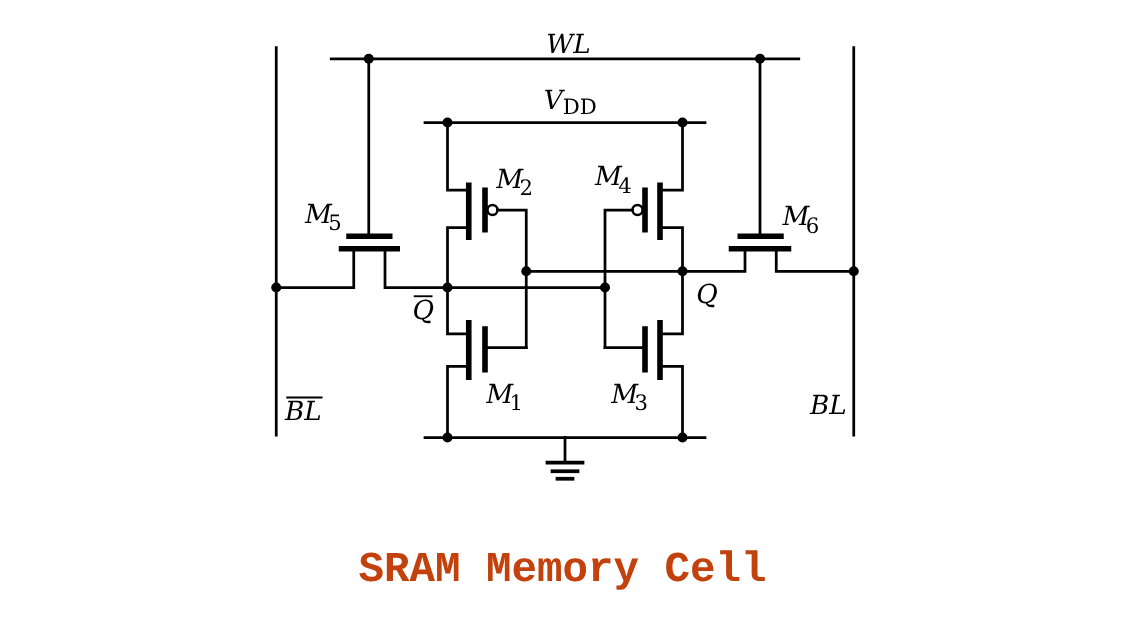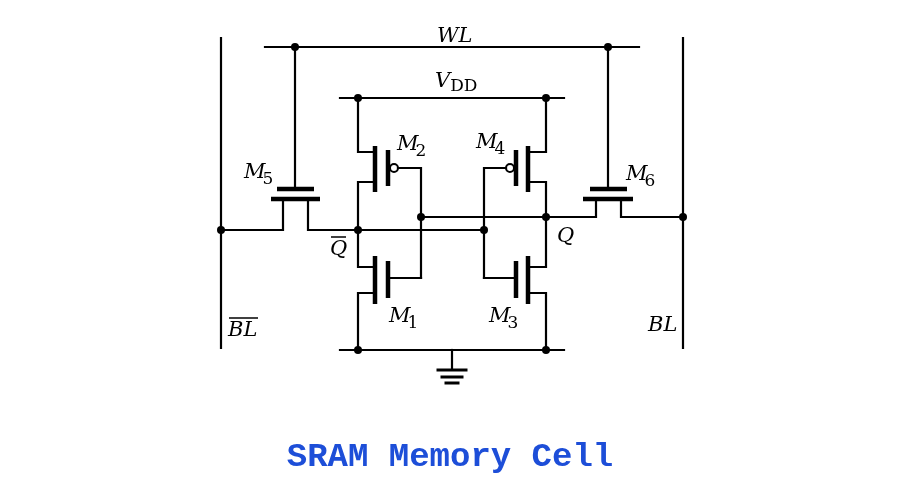--- a/index.html
+++ b/index.html
@@ -8,21 +8,21 @@
   .w { stroke: #000; stroke-width: 2.2; fill: none; stroke-linecap: square; }
   .bar { stroke: #000; stroke-width: 4.5; fill: none; }
   .dot { fill: #000; }
   .bub { fill: #fff; stroke: #000; stroke-width: 2; }
   .lbl { font-family: "DejaVu Serif", serif; font-style: italic; font-size: 21px; fill: #000; }
   .sub { font-family: "DejaVu Serif", serif; font-style: normal; font-size: 17px; fill: #000; }
   .ovl { stroke: #000; stroke-width: 1.5; }
   #title {
     position: absolute; left: 0; width: 900px; top: 438px;
     text-align: center; font-family: "Liberation Mono", "DejaVu Sans Mono", monospace;
-    font-weight: bold; font-size: 34px; color: #1d4ed8; letter-spacing: 0px;
+    font-weight: bold; font-size: 34px; color: #c2410c; letter-spacing: 0px;
   }
 </style>
 </head>
 <body>
 
 <svg id="circuit" width="900" height="500" viewBox="0 0 900 500">
 
   <line class="w" x1="221" y1="38" x2="221" y2="348"></line>
   <line class="w" x1="683" y1="38" x2="683" y2="348"></line>
 

